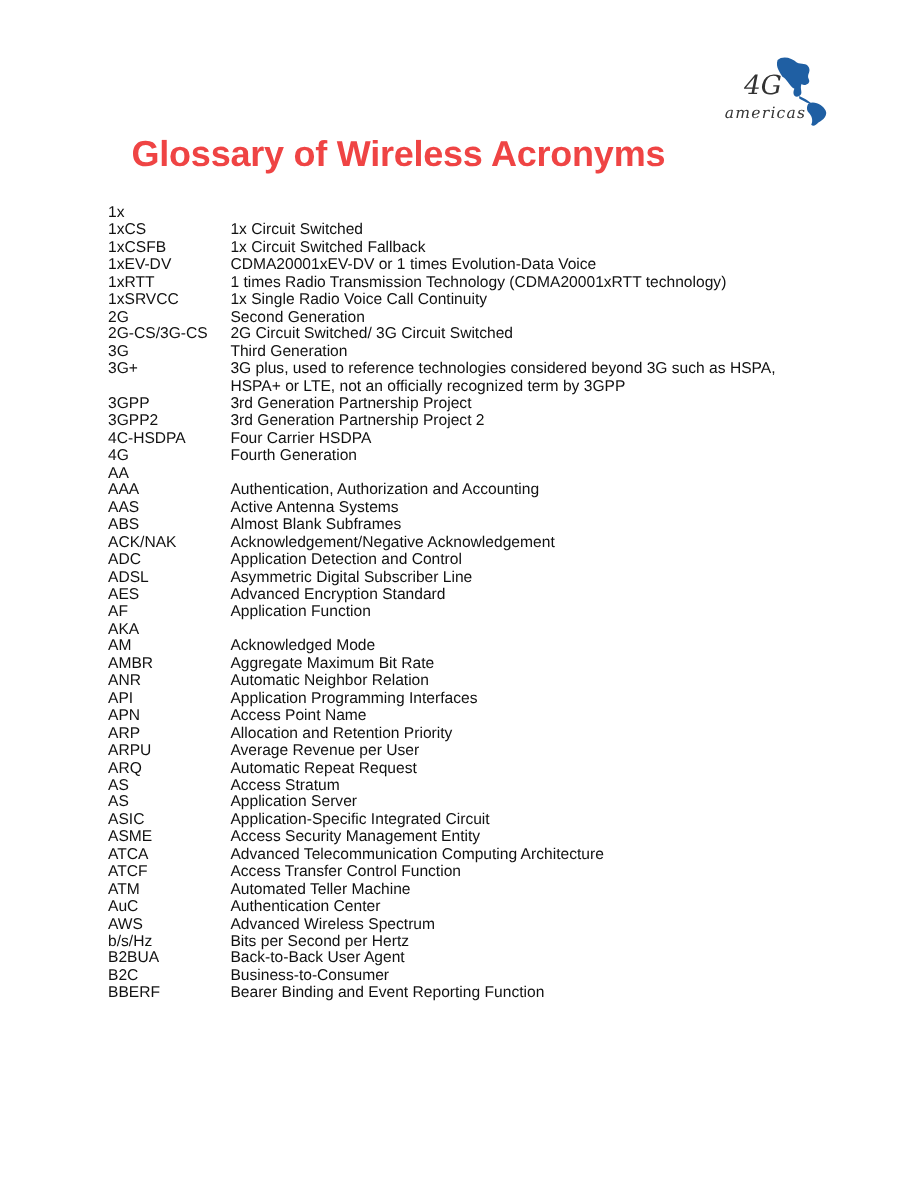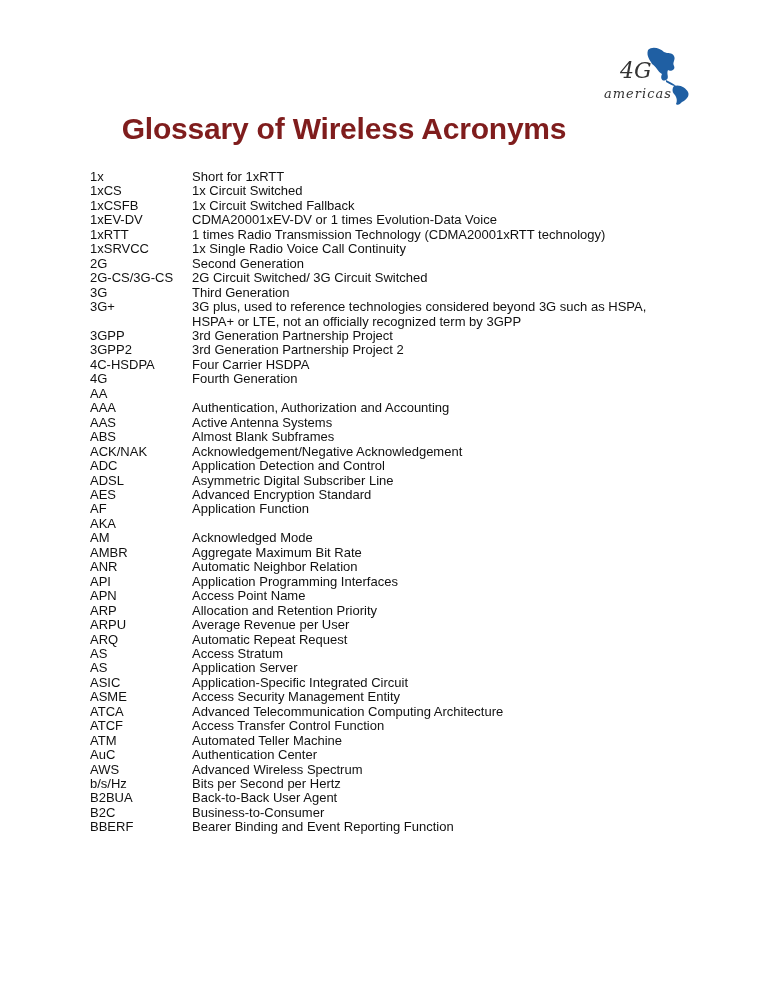--- a/index.html
+++ b/index.html
@@ -18,28 +18,28 @@
     .logo {
       position: absolute;
       left: 590px;
       top: 42px;
       width: 110px;
       height: 64px;
     }
     .logo svg { display: block; }
     .title {
       position: absolute;
-      left: 16px;
+      left: 4px;
       width: 656px;
       top: 112px;
       text-align: center;
       font-weight: bold;
       font-size: 30px;
       letter-spacing: -0.2px;
-      color: #7f1d1d;
+      color: #ef4444;
       font-family: "Liberation Sans", sans-serif;
     }
     .glossary {
       position: absolute;
       left: 90px;
       top: 170px;
       width: 590px;
       font-size: 13px;
       line-height: 14.45px;
     }
@@ -76,21 +76,20 @@
 
     <text x="14" y="56" font-family="DejaVu Serif, serif" font-style="italic" font-size="13" fill="#333333" letter-spacing="1">americas</text>
   </svg>
 </div>
 
 <div class="title">Glossary of Wireless Acronyms</div>
 
 <div class="glossary" id="glossary">
     <div class="row">
       <div class="term">1x</div>
-      <div class="def">Short for 1xRTT</div>
     </div>
     <div class="row">
       <div class="term">1xCS</div>
       <div class="def">1x Circuit Switched</div>
     </div>
     <div class="row">
       <div class="term">1xCSFB</div>
       <div class="def">1x Circuit Switched Fallback</div>
     </div>
     <div class="row">

